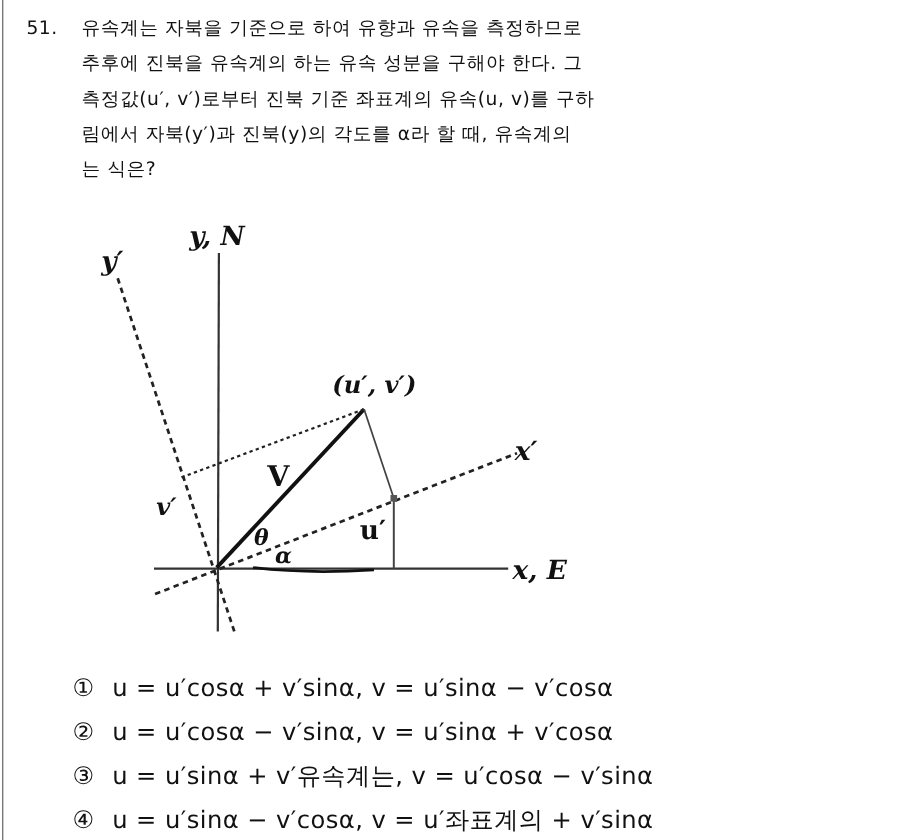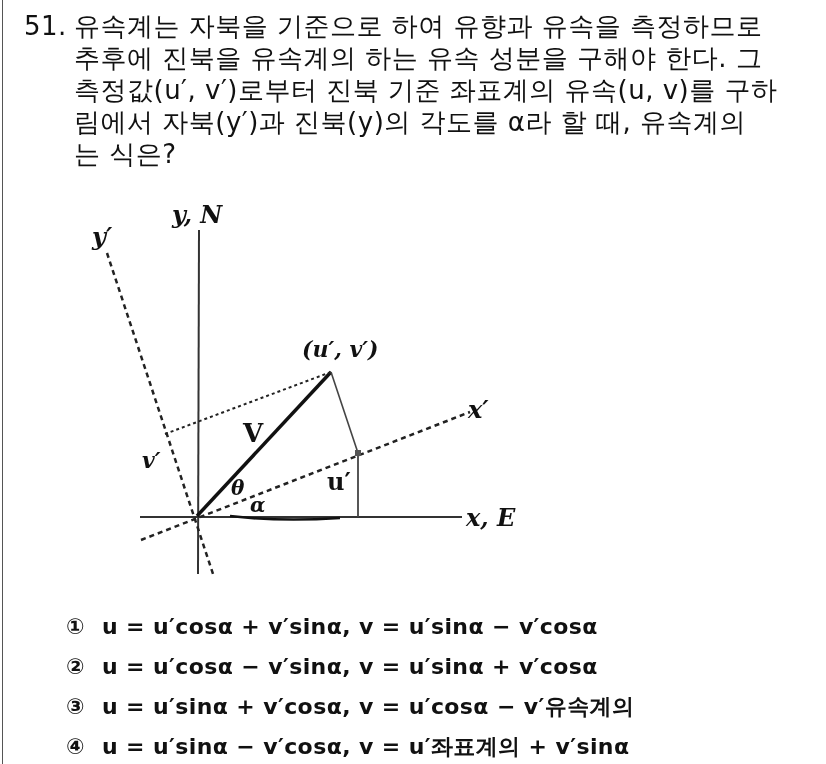--- a/index.html
+++ b/index.html
@@ -21,21 +21,21 @@
       top: 0;
       width: 1px;
       height: 764px;
       background: #555555;
     }
     .question {
       position: absolute;
       left: 24px;
       top: 10px;
       width: 790px;
-      font-size: 26px;
+      font-size: 17px;
       line-height: 32px;
       letter-spacing: 0.5px;
     }
     .q-line {
       white-space: nowrap;
       height: 32px;
     }
     .q-number {
       display: inline-block;
       width: 50px;
@@ -54,21 +54,20 @@
       position: absolute;
       left: 66px;
       top: 607px;
       font-size: 22px;
       letter-spacing: 0.4px;
     }
     .option {
       height: 40px;
       line-height: 40px;
       white-space: nowrap;
-      font-weight: bold;
     }
     .opt-num {
       display: inline-block;
       width: 36px;
     }
     .dlabel {
       font-family: "DejaVu Serif", serif;
       font-style: italic;
       font-weight: bold;
       fill: #111111;
@@ -124,18 +123,18 @@
 </svg>
 
 <div class="options">
   <div class="option">
     <span class="opt-num">①</span><span>u = u′cosα + v′sinα, v = u′sinα − v′cosα</span>
   </div>
   <div class="option">
     <span class="opt-num">②</span><span>u = u′cosα − v′sinα, v = u′sinα + v′cosα</span>
   </div>
   <div class="option">
-    <span class="opt-num">③</span><span>u = u′sinα + v′cosα, v = u′cosα − v′유속계의</span>
+    <span class="opt-num">③</span><span>u = u′sinα + v′유속계는, v = u′cosα − v′sinα</span>
   </div>
   <div class="option">
     <span class="opt-num">④</span><span>u = u′sinα − v′cosα, v = u′좌표계의 + v′sinα</span>
   </div>
 </div>
 
 </body></html>

